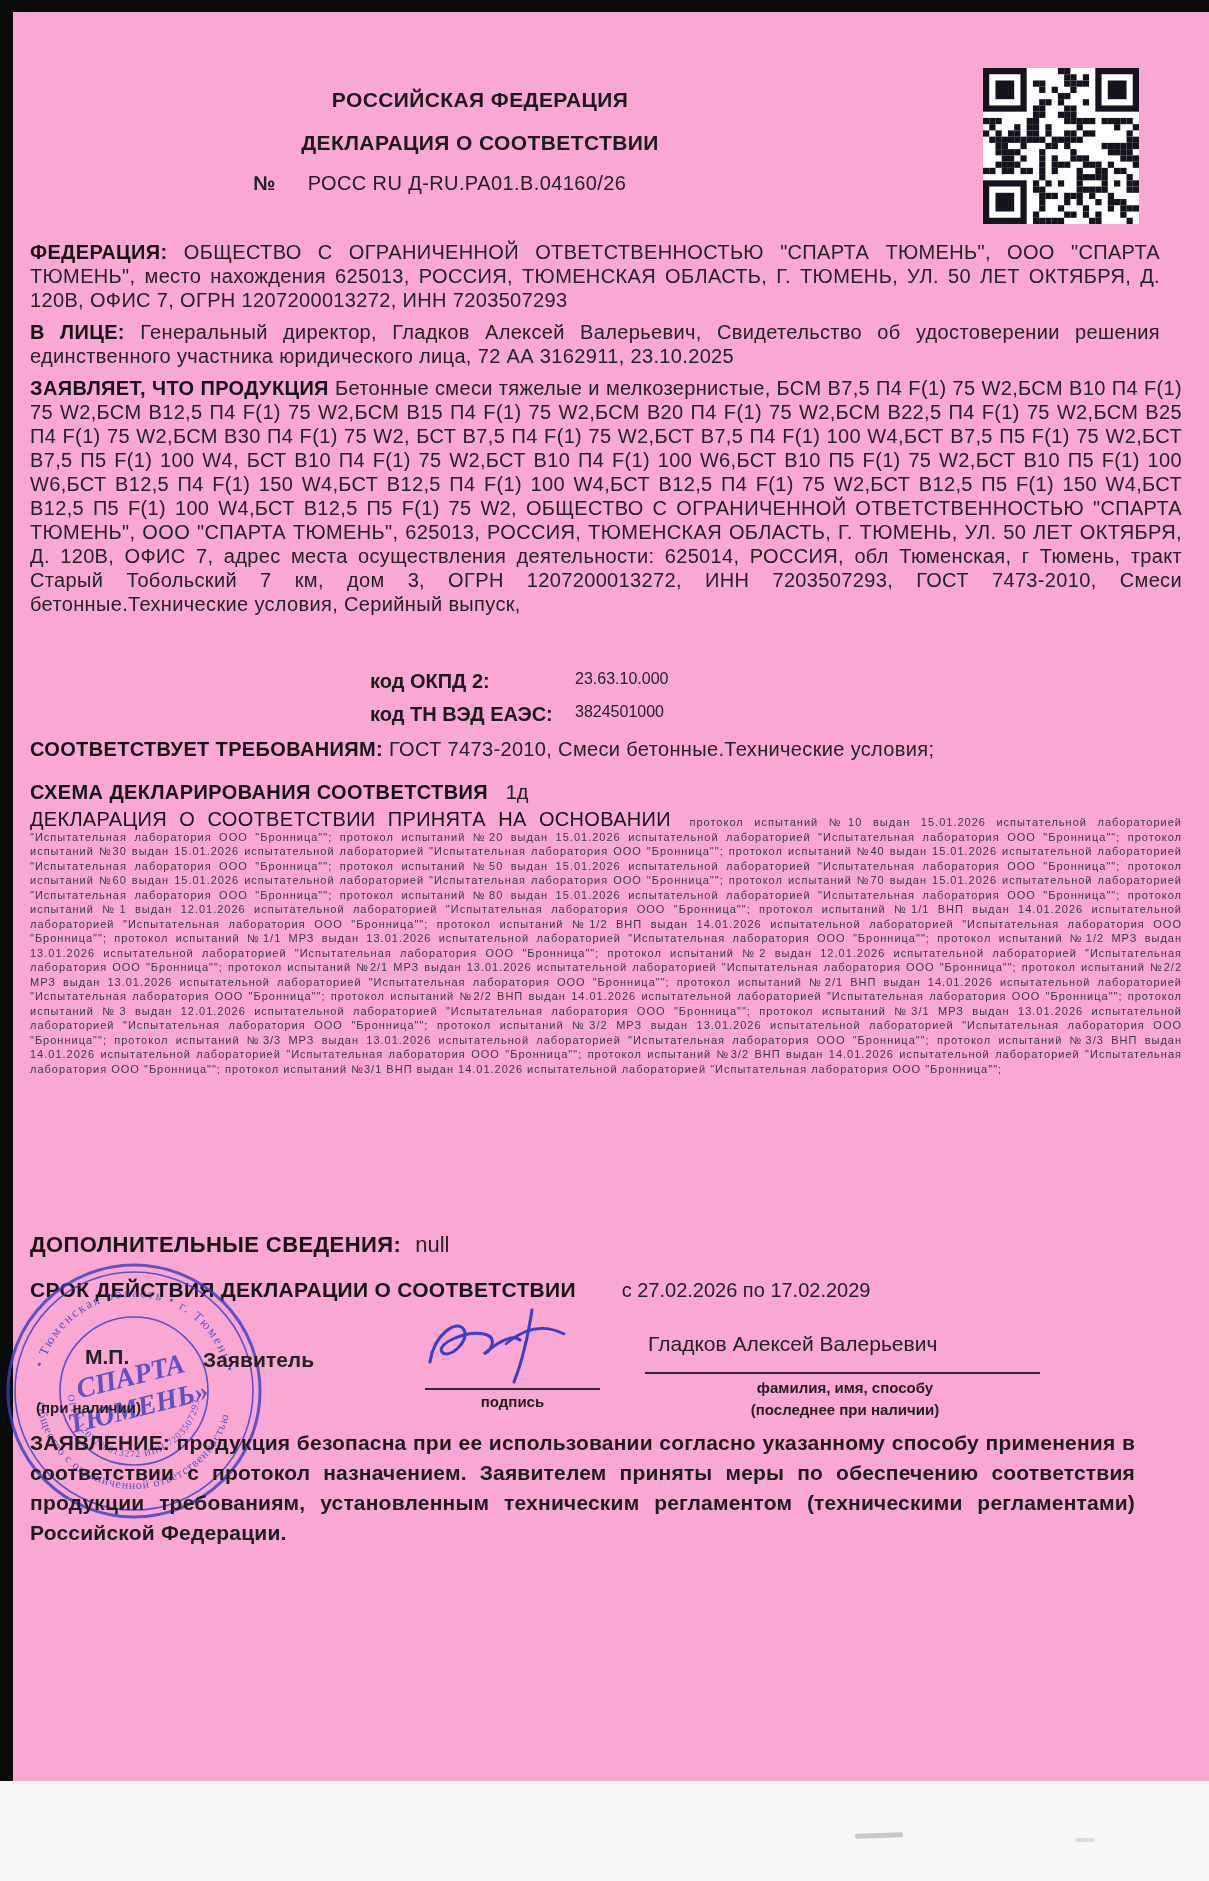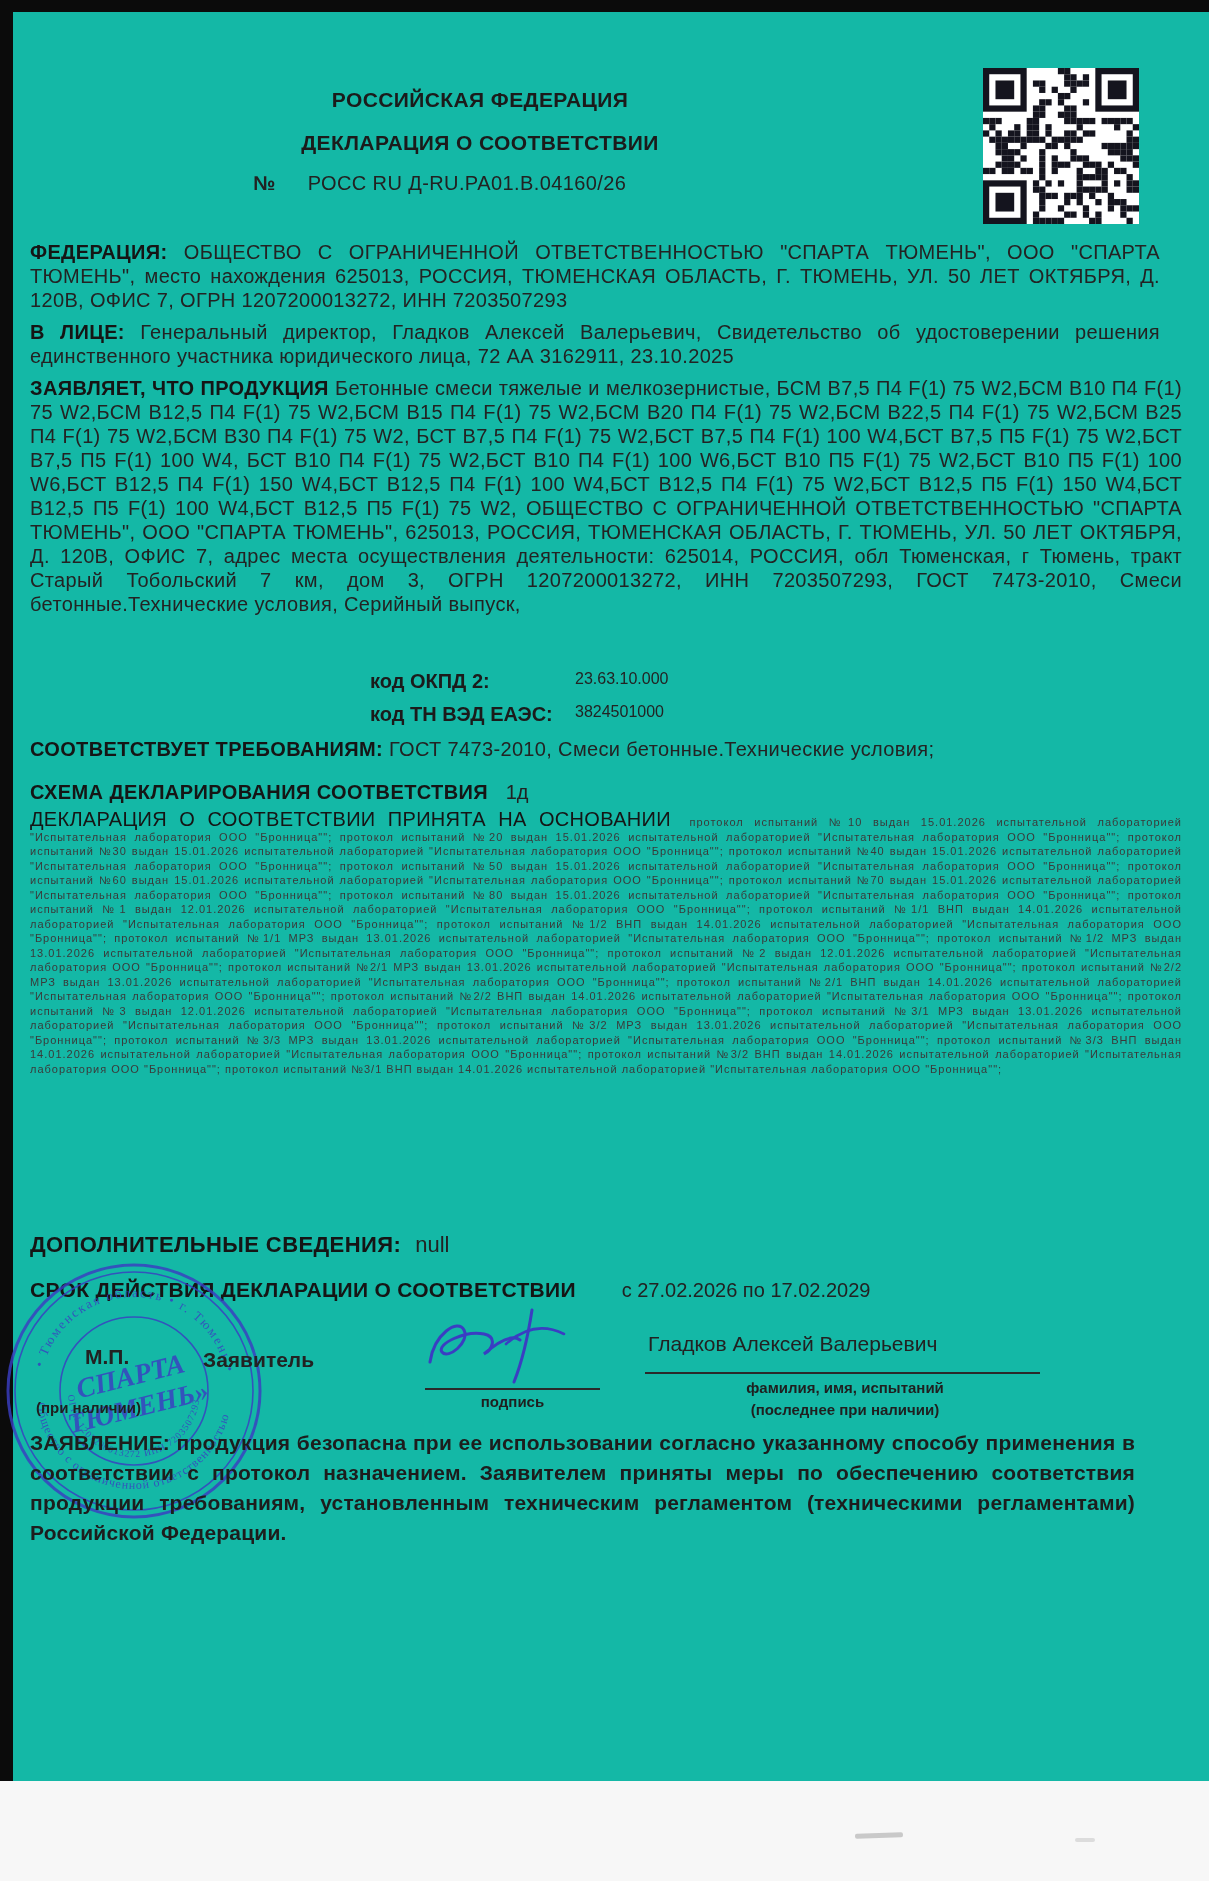--- a/index.html
+++ b/index.html
@@ -1,16 +1,16 @@
 <!DOCTYPE html>
 <html><head>
 <meta charset="utf-8">
 <style>
   html,body{margin:0;padding:0;background:#e9e9e9;}
-  .page{position:relative;width:1209px;height:1881px;background:#14b8a6;overflow:hidden;
+  .page{position:relative;width:1209px;height:1881px;background:#f9a8d4;overflow:hidden;
         font-family:"Liberation Sans",sans-serif;color:#222;}
   .abs{position:absolute;}
   .bar{background:#0b0b0b;}
   .ctr{text-align:center;}
   .b{font-weight:700;}
   h1,h2,p{margin:0;padding:0;font-weight:normal;}
   .title{font-size:21px;font-weight:700;letter-spacing:.4px;color:#1b1b1b;}
   .body-p{font-size:20px;line-height:24px;letter-spacing:.35px;text-align:justify;color:#232323;}
   .body-p .lbl{font-weight:700;color:#151515;}
   .code-lbl{font-size:20px;font-weight:700;color:#1b1b1b;}
@@ -334,20 +334,20 @@
   <svg class="abs" style="left:408px;top:1298px" width="190" height="92" viewBox="0 0 190 92">
     <path d="M22,64 C26,36 50,20 56,32 C62,44 40,62 34,54 C28,46 58,32 76,36 C90,39 84,52 76,56 C92,42 104,36 112,42" fill="none" stroke="#3a3ec2" stroke-width="3" stroke-linecap="round"></path>
     <path d="M124,12 C120,38 114,64 106,84" fill="none" stroke="#3a3ec2" stroke-width="3" stroke-linecap="round"></path>
     <path d="M98,46 C116,30 136,26 156,36" fill="none" stroke="#3a3ec2" stroke-width="2.6" stroke-linecap="round"></path>
   </svg>
   <div class="abs sig-line" style="left:425px;top:1388px;width:175px"></div>
   <div class="abs cap ctr" style="left:425px;top:1393px;width:175px">подпись</div>
 
   <span class="abs" style="left:648px;top:1332px;font-size:21px;white-space:nowrap">Гладков Алексей Валерьевич</span>
   <div class="abs sig-line" style="left:645px;top:1372px;width:395px"></div>
-  <div class="abs cap ctr" style="left:650px;top:1379px;width:390px">фамилия, имя, испытаний</div>
+  <div class="abs cap ctr" style="left:650px;top:1379px;width:390px">фамилия, имя, способу</div>
   <div class="abs cap ctr" style="left:650px;top:1401px;width:390px">(последнее при наличии)</div>
 
   <p class="abs statement" style="left:30px;top:1428px;width:1105px">
     <span style="font-weight:800">ЗАЯВЛЕНИЕ:</span><span> продукция безопасна при ее использовании согласно указанному способу применения в соответствии с протокол назначением. Заявителем приняты меры по обеспечению соответствия продукции требованиям, установленным техническим регламентом (техническими регламентами) Российской Федерации.</span>
   </p>
 
 </div>
 
 </body></html>

